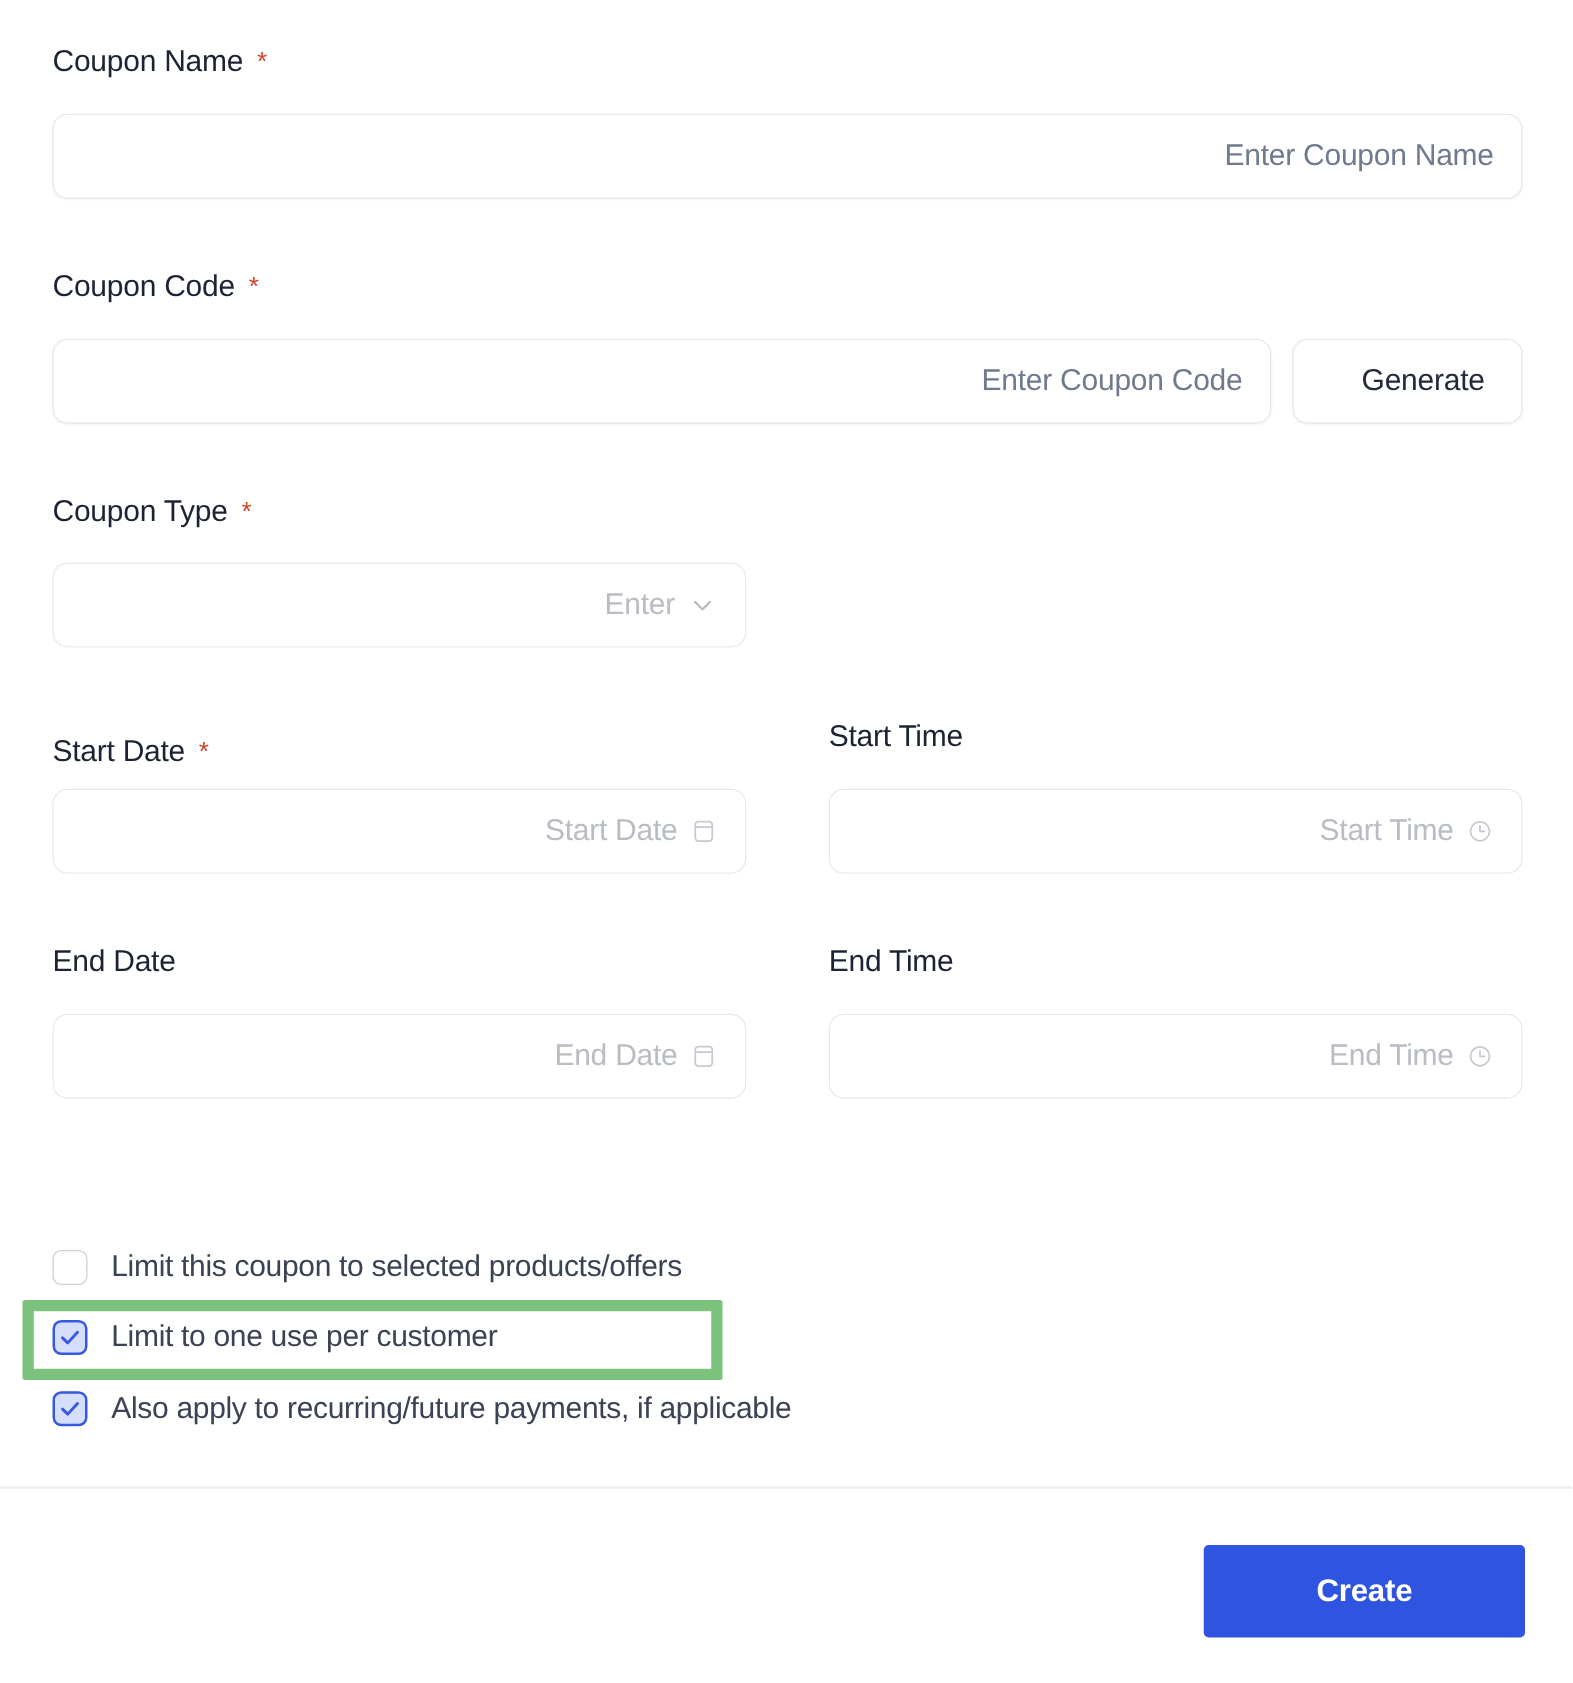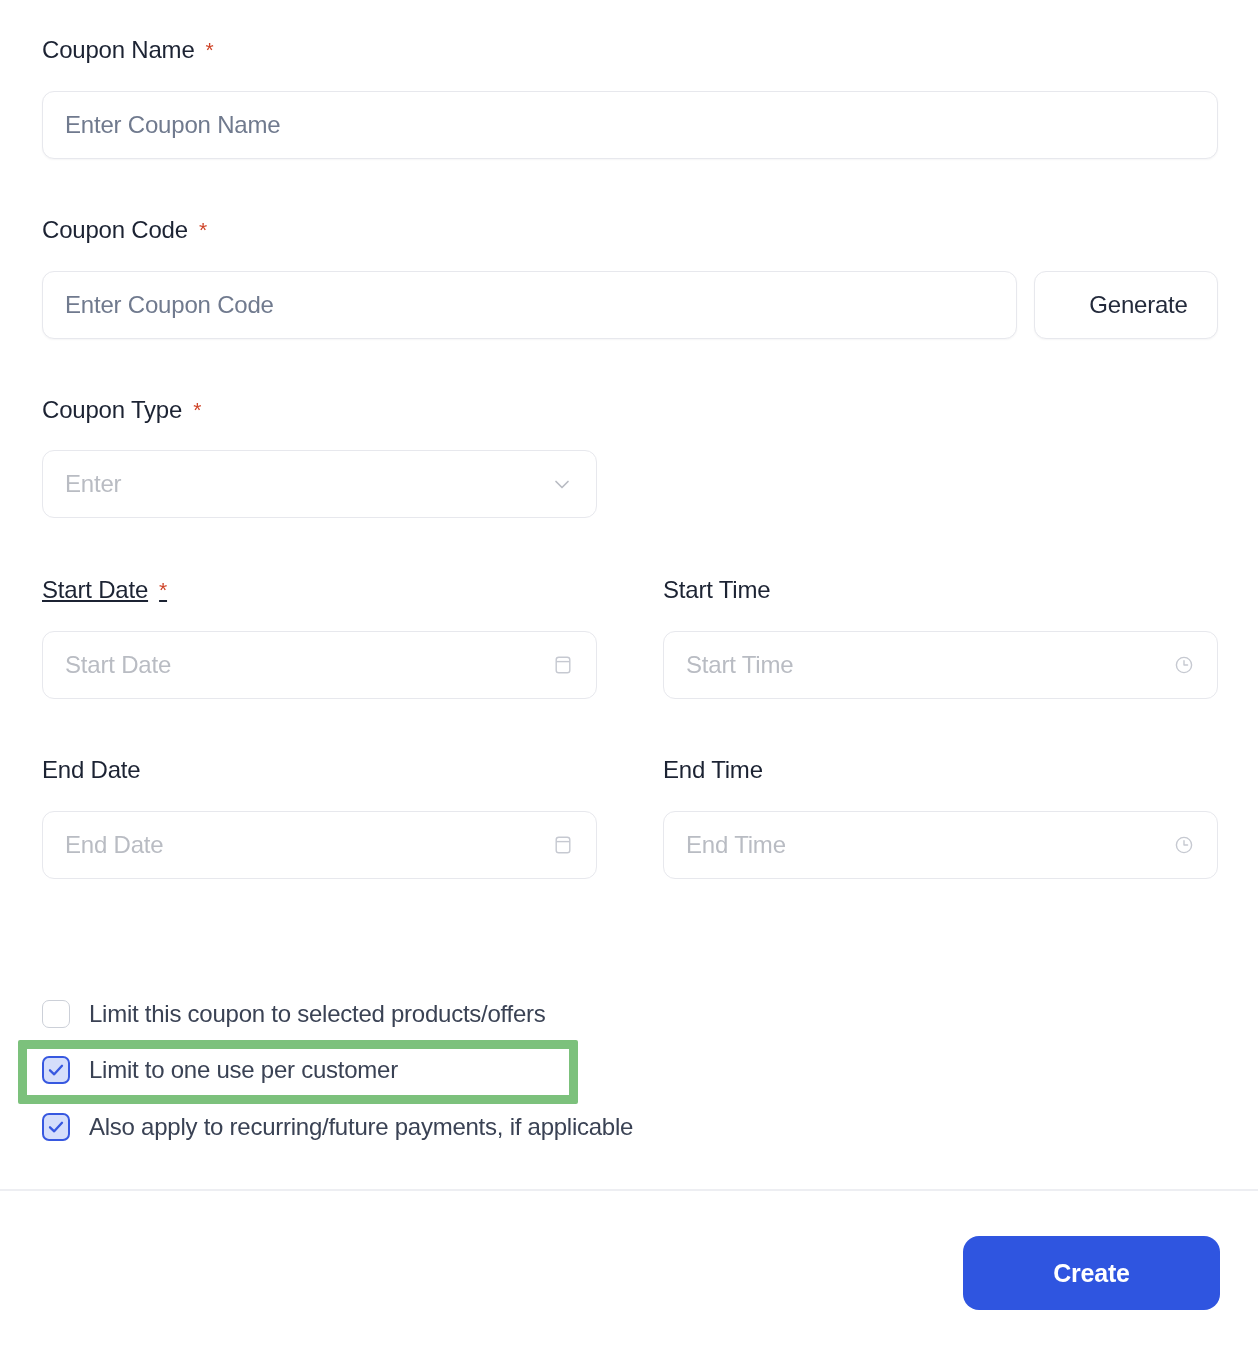--- a/index.html
+++ b/index.html
@@ -43,20 +43,21 @@
 
   
   .field-box {
     position: absolute;
     background: #ffffff;
     border: 1.5px solid #e7e8ed;
     border-radius: 12px;
     display: flex;
     align-items: center;
     padding: 0 22px;
+    text-align: right;
   }
   .field-box.shadowed {
     box-shadow: 0 1px 2px rgba(20,25,50,0.045);
   }
   .ph {
     font-size: 24px;
     color: #707a8e;
     line-height: 1;
     letter-spacing: -0.2px;
     flex: 1;
@@ -151,21 +152,21 @@
     background: #edeef2;
   }
   .create-btn {
     position: absolute;
     left: 963px;
     top: 1236px;
     width: 257px;
     height: 74px;
     background: #2f55e0;
     border: none;
-    border-radius: 16px;
+    border-radius: 4px;
     color: #ffffff;
     font-size: 25px;
     font-weight: bold;
     font-family: "Liberation Sans", sans-serif;
     letter-spacing: -0.2px;
     cursor: pointer;
     display: flex;
     align-items: center;
     justify-content: center;
   }
@@ -197,21 +198,21 @@
   </div>
   <div class="field-box" style="left:42px; top:450px; width:555px; height:68px;">
     <span class="ph faint">Enter</span>
     <span class="trail-icon">
       <svg width="24" height="24" viewBox="0 0 24 24" fill="none">
         <path d="M6 9.5 L12 15.5 L18 9.5" stroke="#b9bcc3" stroke-width="1.7" stroke-linecap="round" stroke-linejoin="round"></path>
       </svg>
     </span>
   </div>
 
-  <div class="field-label" style="left:42px; top:578px;text-decoration:underline;">
+  <div class="field-label" style="left:42px; top:590px;">
     <span>Start Date</span><span class="req-star">*</span>
   </div>
   <div class="field-box" style="left:42px; top:631px; width:555px; height:68px;">
     <span class="ph faint">Start Date</span>
     <span class="trail-icon">
       <svg width="22" height="22" viewBox="0 0 22 22" fill="none">
         <rect x="4.2" y="3.2" width="13.6" height="15.6" rx="2.6" stroke="#c6c9d1" stroke-width="1.4"></rect>
         <path d="M4.2 7.6 H17.8" stroke="#c6c9d1" stroke-width="1.4"></path>
       </svg>
     </span>

